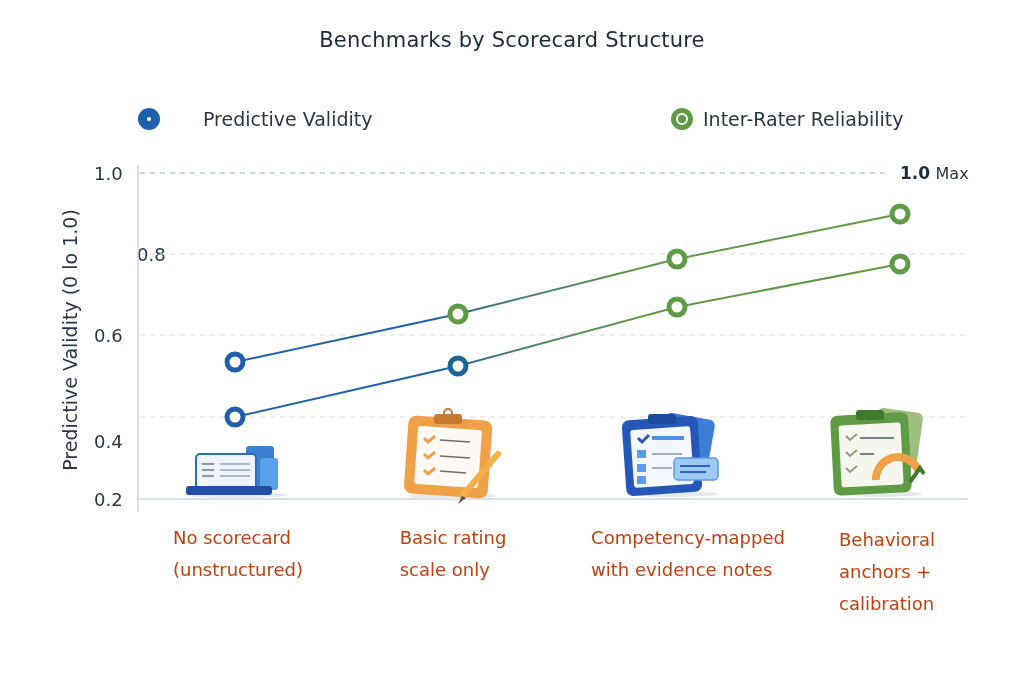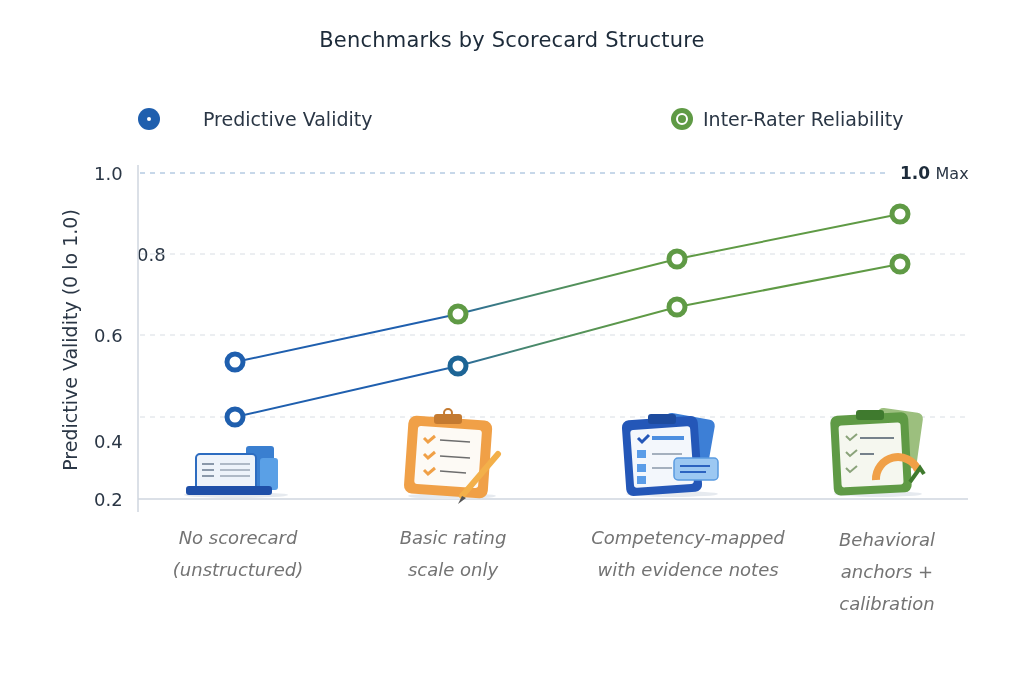--- a/index.html
+++ b/index.html
@@ -9,21 +9,21 @@
   .legend-dot { width: 22px; height: 22px; border-radius: 50%; display: inline-flex; align-items: center; justify-content: center; }
   .legend-dot.pv { background: #1f5fae; }
   .legend-dot.pv::after { content: ""; width: 4px; height: 4px; border-radius: 50%; background: #ffffff; }
   .legend-dot.irr { background: #5f9a45; }
   .legend-dot.irr::after { content: ""; width: 8px; height: 8px; border-radius: 50%; border: 2px solid #ffffff; }
   .ytick { position: absolute; left: 94px; font-size: 18px; color: #2a3645; transform: translateY(-50%); }
   .ylabel { position: absolute; left: 70px; top: 340px; transform: translate(-50%, -50%) rotate(-90deg); font-size: 19px; color: #2a3645; white-space: nowrap; }
   .max-label { position: absolute; left: 900px; top: 163px; font-size: 17px; color: #1d2b3a; }
   .max-label b { font-weight: 600; }
   .max-label span.unit { color: #2a3645; font-size: 16px; }
-  .xlabel { position: absolute; text-align: center; font-size: 18px; line-height: 32px; color: #737373; transform: translateX(-50%); white-space: nowrap; font-style: italic; }
+  .xlabel { position: absolute; font-size: 18px; line-height: 32px; color: #c2410c; transform: translateX(-50%); white-space: nowrap; }
   svg.plot { position: absolute; left: 0; top: 0; }
 </style>
 </head>
 <body>
 
 <div class="title">Benchmarks by Scorecard Structure</div>
 
 <div class="legend-item" style="left:138px;gap:43px;">
   <span class="legend-dot pv"></span>
   <span>Predictive Validity</span>

